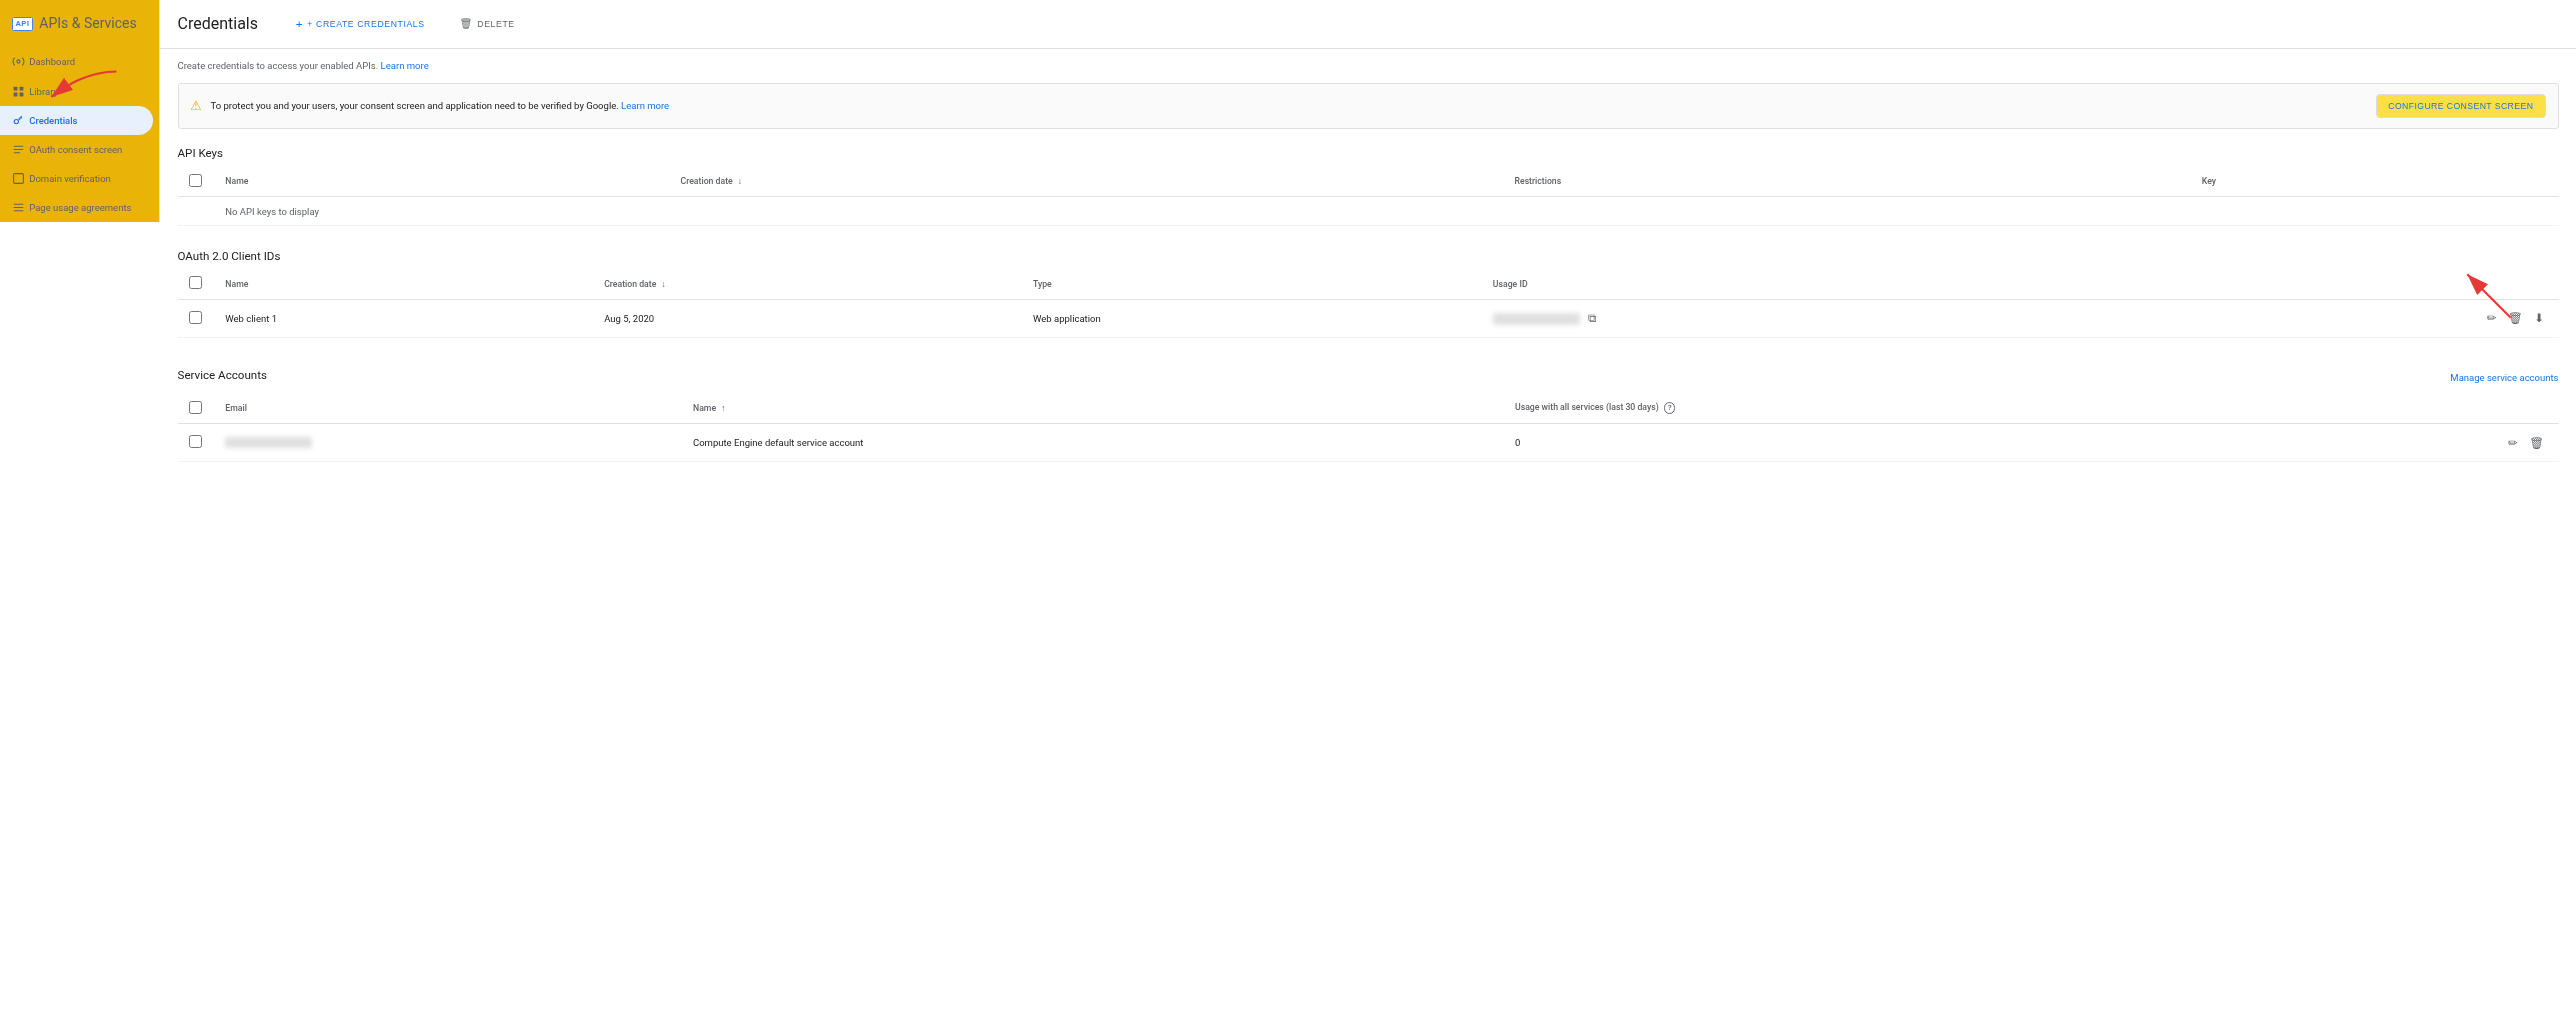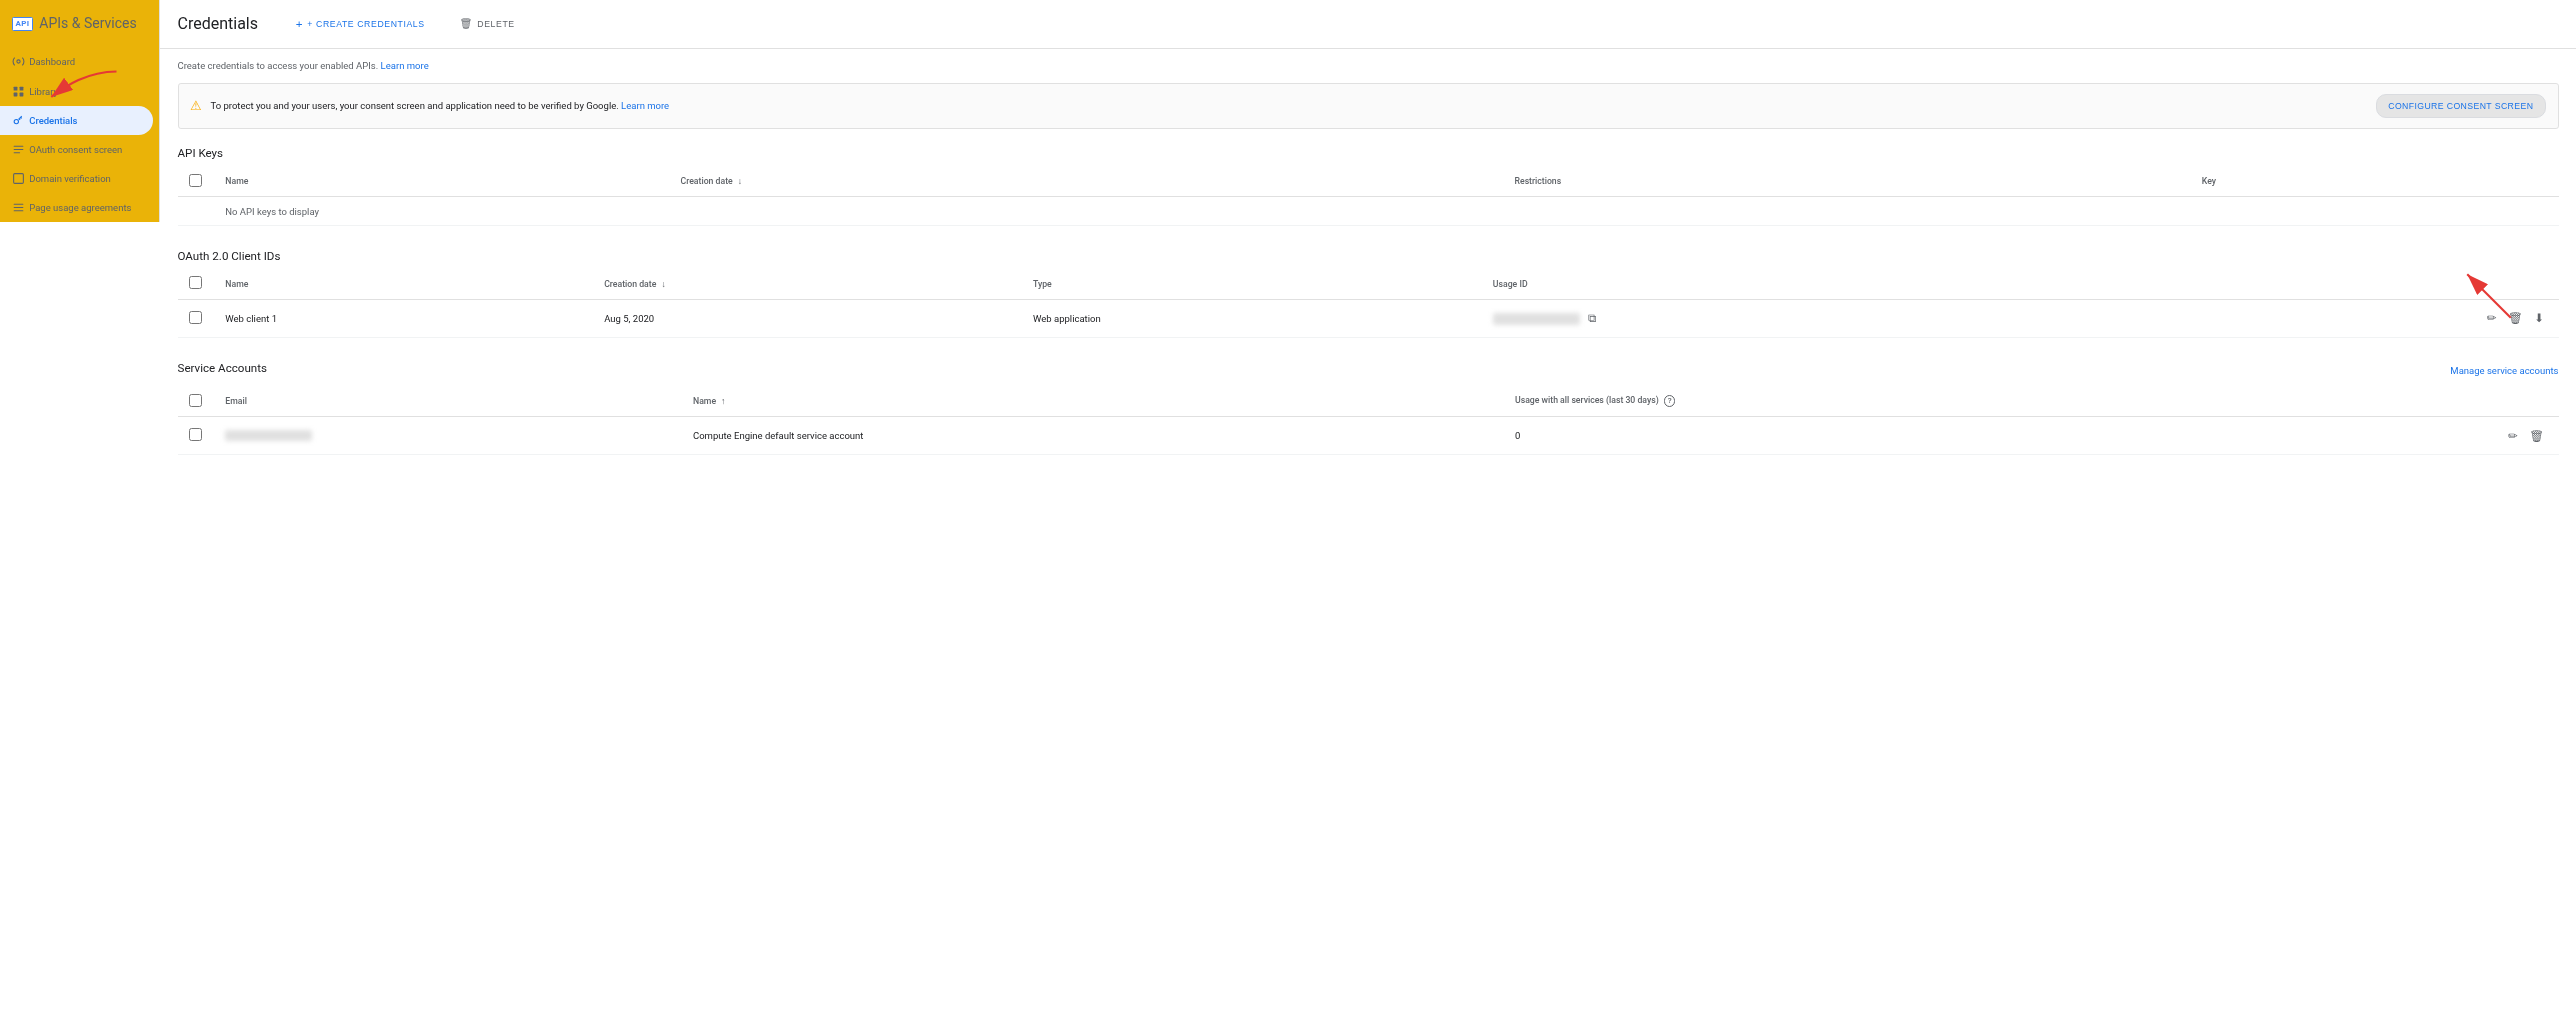--- a/index.html
+++ b/index.html
@@ -126,25 +126,25 @@
       flex-shrink: 0;
     }
     .warning-text {
       font-size: 9.5px;
       color: #202124;
     }
     .warning-text a { color: #1a73e8; text-decoration: none; }
     .configure-btn {
       padding: 5.8px 11.6px;
       border: 0.7px solid #dadce0;
-      border-radius: 10px;
+      border-radius: 4px;
       font-size: 8.7px;
       font-weight: 500;
       color: #1a73e8;
-      background: #e5e5e5;
+      background: #fde047;
       cursor: pointer;
       letter-spacing: 0.4px;
       white-space: nowrap;
     }
 
     
     .section-title {
       font-size: 11.6px;
       font-weight: 400;
       color: #202124;
@@ -394,21 +394,21 @@
         </thead>
         <tbody>
           <tr class="empty-row">
             <td></td>
             <td colspan="4">No API keys to display</td>
           </tr>
         </tbody>
       </table>
     </div>
 
-    <div style="margin-bottom: 23px;">
+    <div style="margin-bottom: 30px;">
       <div class="section-title">OAuth 2.0 Client IDs</div>
       <table class="data-table">
         <thead>
           <tr>
             <th class="checkbox-col">
               <input type="checkbox" style="">
             </th>
             <th>Name</th>
             <th style="cursor:pointer;">
               Creation date <span class="sort-icon">↓</span>

